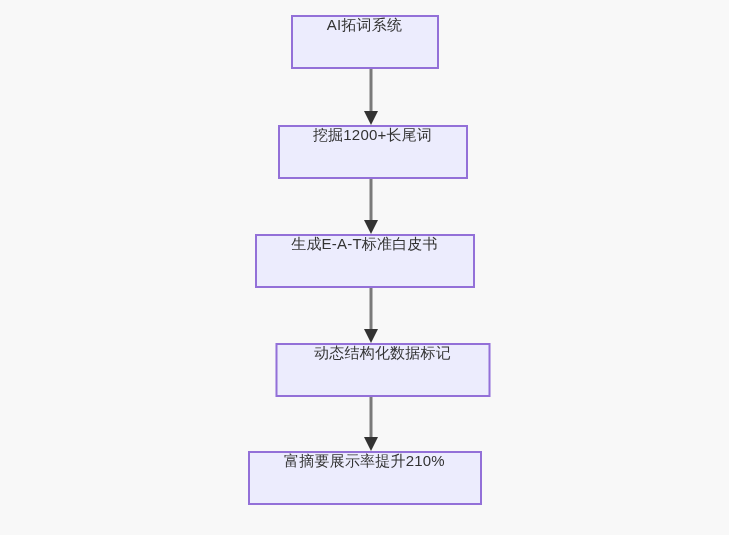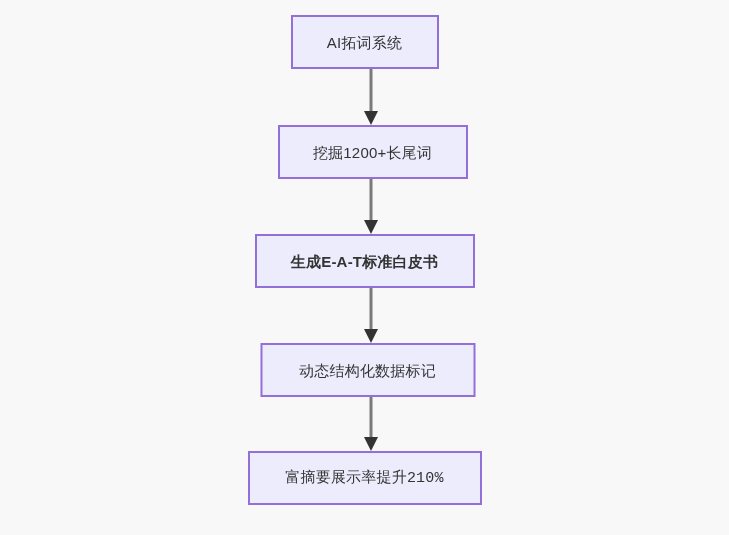--- a/index.html
+++ b/index.html
@@ -20,41 +20,41 @@
     height: 535px;
   }
 
   .node {
     position: absolute;
     box-sizing: border-box;
     background: #ececfd;
     border: 2px solid #9370d8;
     border-radius: 0;
     display: flex;
-    align-items: center;
+    align-items: flex-start;
     justify-content: center;
     height: 54px;
     left: 50%;
     transform: translateX(-50%);
   }
 
   .node-label {
     font-size: 15px;
     line-height: 1;
     color: #333333;
     white-space: nowrap;
     letter-spacing: 0.2px;
   }
 
   
   .node-1 { width: 148px; top: 15px;  margin-left: 0px; }
   .node-2 { width: 190px; top: 125px; margin-left: 8px; }
-  .node-3 { width: 220px; top: 234px; margin-left: 0px; font-weight: bold; }
-  .node-4 { width: 215px; top: 343px; margin-left: 3px; }
-  .node-5 { width: 234px; top: 451px; margin-left: 0px; font-family: Liberation Mono, monospace; }
+  .node-3 { width: 220px; top: 234px; margin-left: 0px; }
+  .node-4 { width: 215px; top: 343px; margin-left: 18px; }
+  .node-5 { width: 234px; top: 451px; margin-left: 0px; }
 
   .edge {
     position: absolute;
     left: 371px;
     width: 24px;
     margin-left: -12px;
     overflow: visible;
   }
   .edge-1 { top: 69px;  height: 56px; }
   .edge-2 { top: 179px; height: 55px; }

